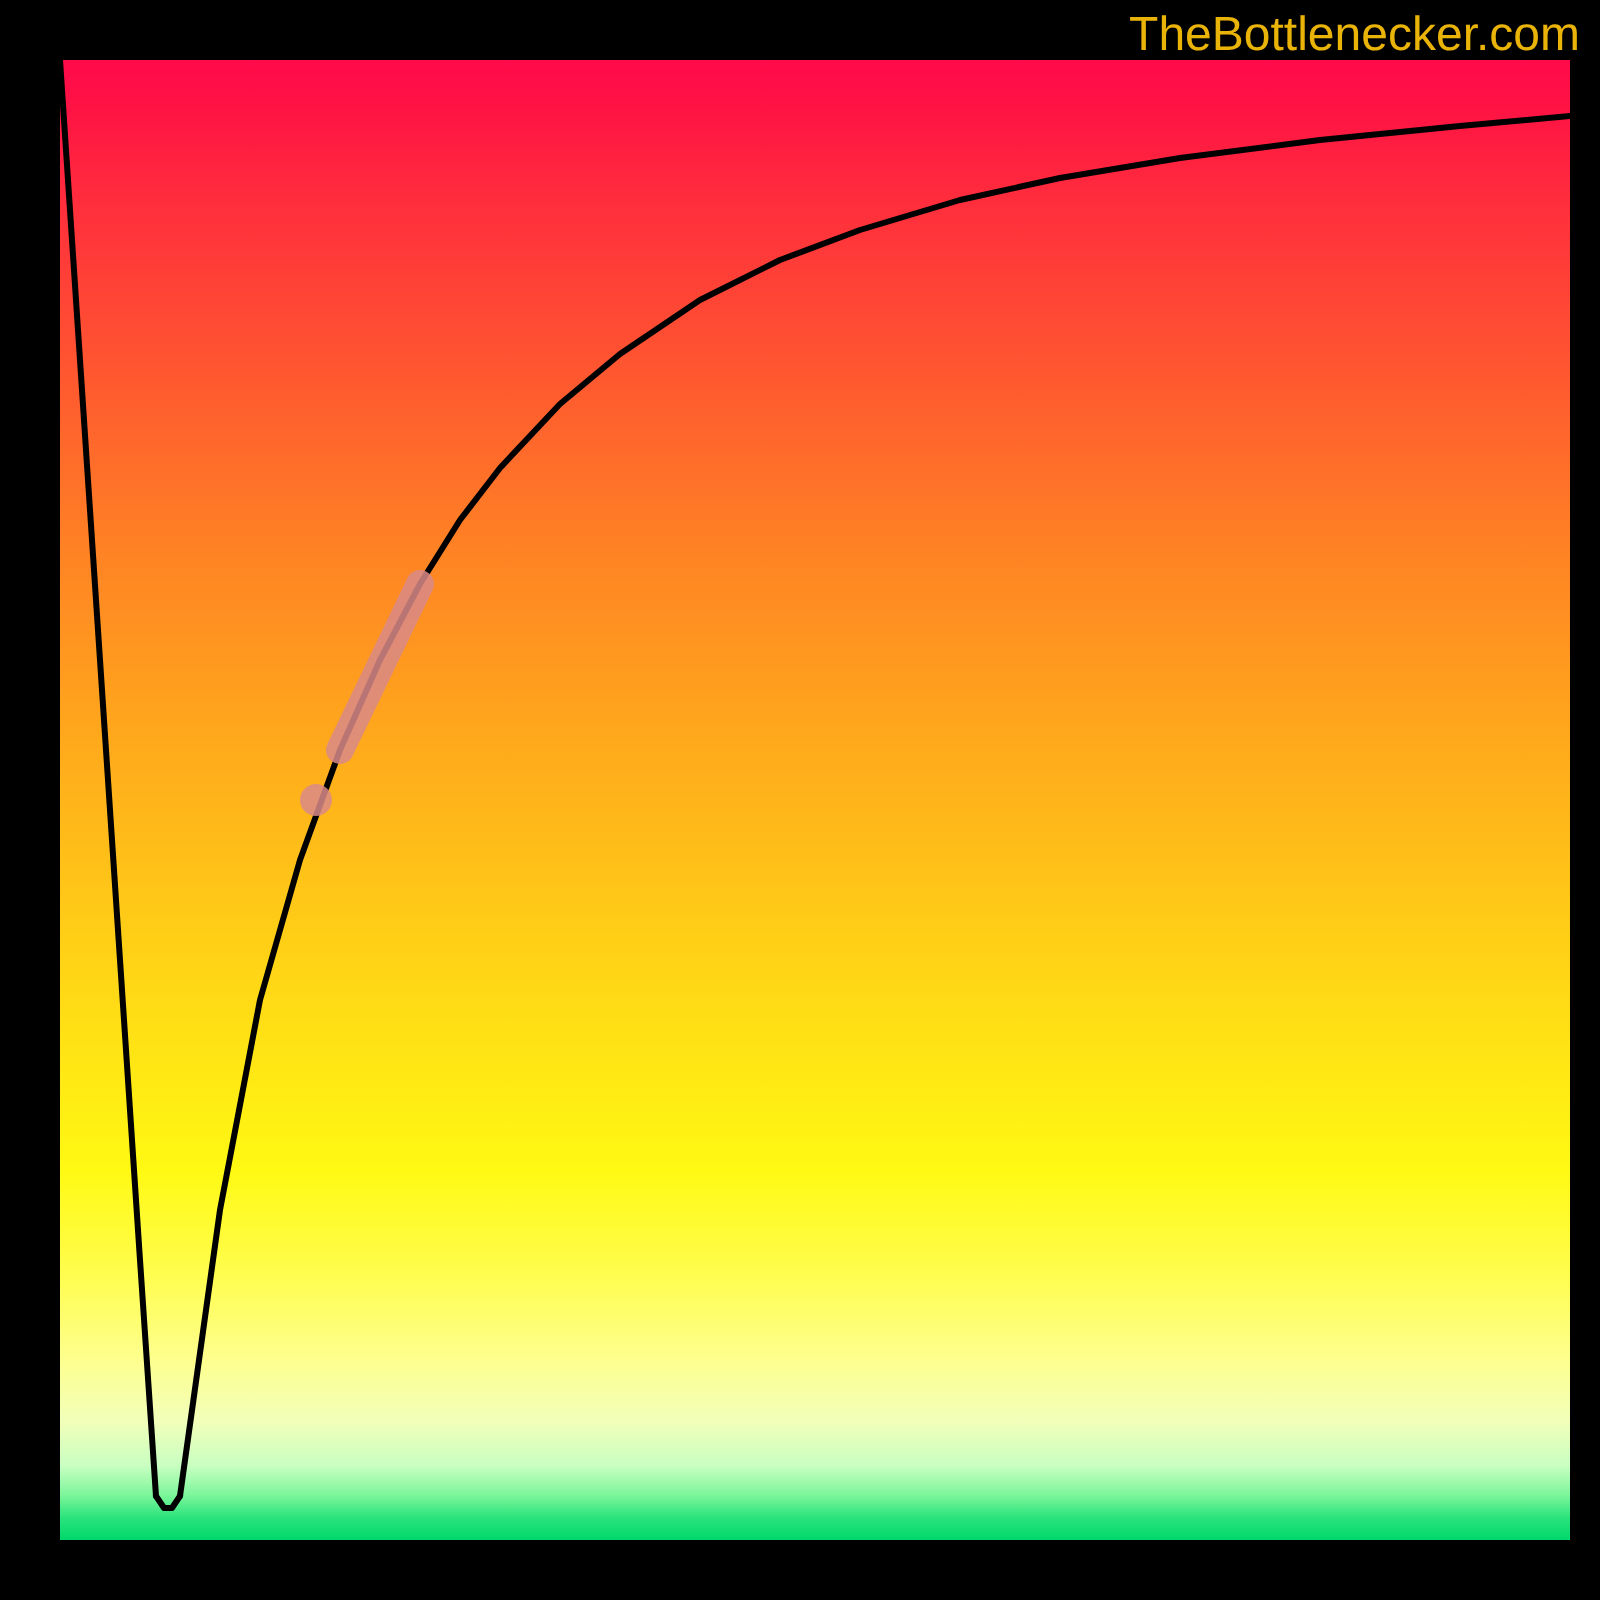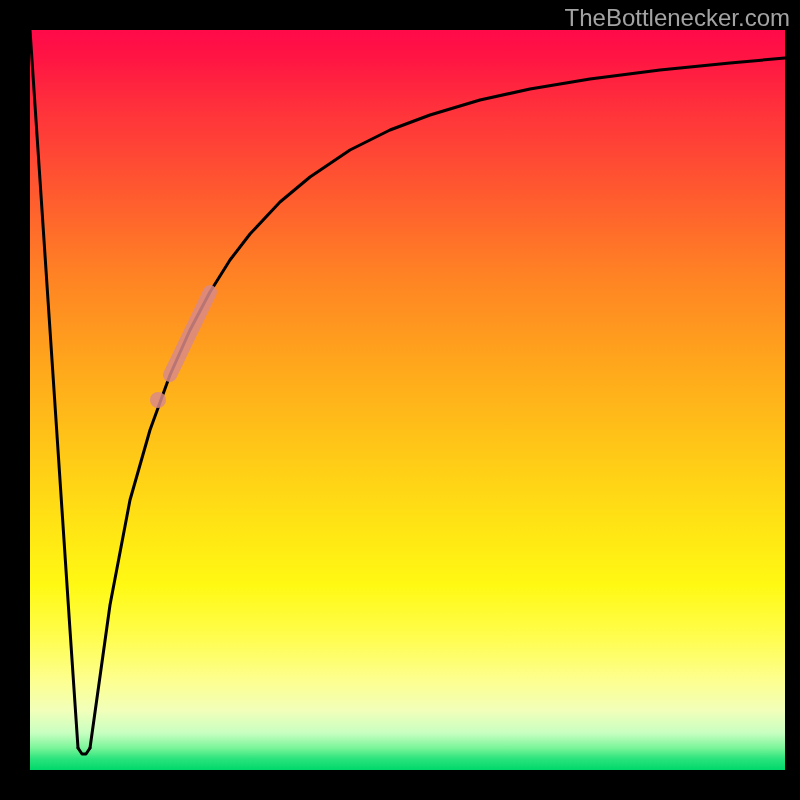--- a/index.html
+++ b/index.html
@@ -14,21 +14,21 @@
   .frame {
     position: relative;
     width: 800px;
     height: 800px;
     background: #000;
   }
   .watermark {
     position: absolute;
     top: 4px;
     right: 10px;
-    color: #a3a3a3;
+    color: #eab308;
     font-size: 24px;
     font-weight: 400;
     letter-spacing: 0px;
     z-index: 5;
     user-select: none;
     text-align: right;
   }
   .plot-area {
     position: absolute;
     left: 30px;

